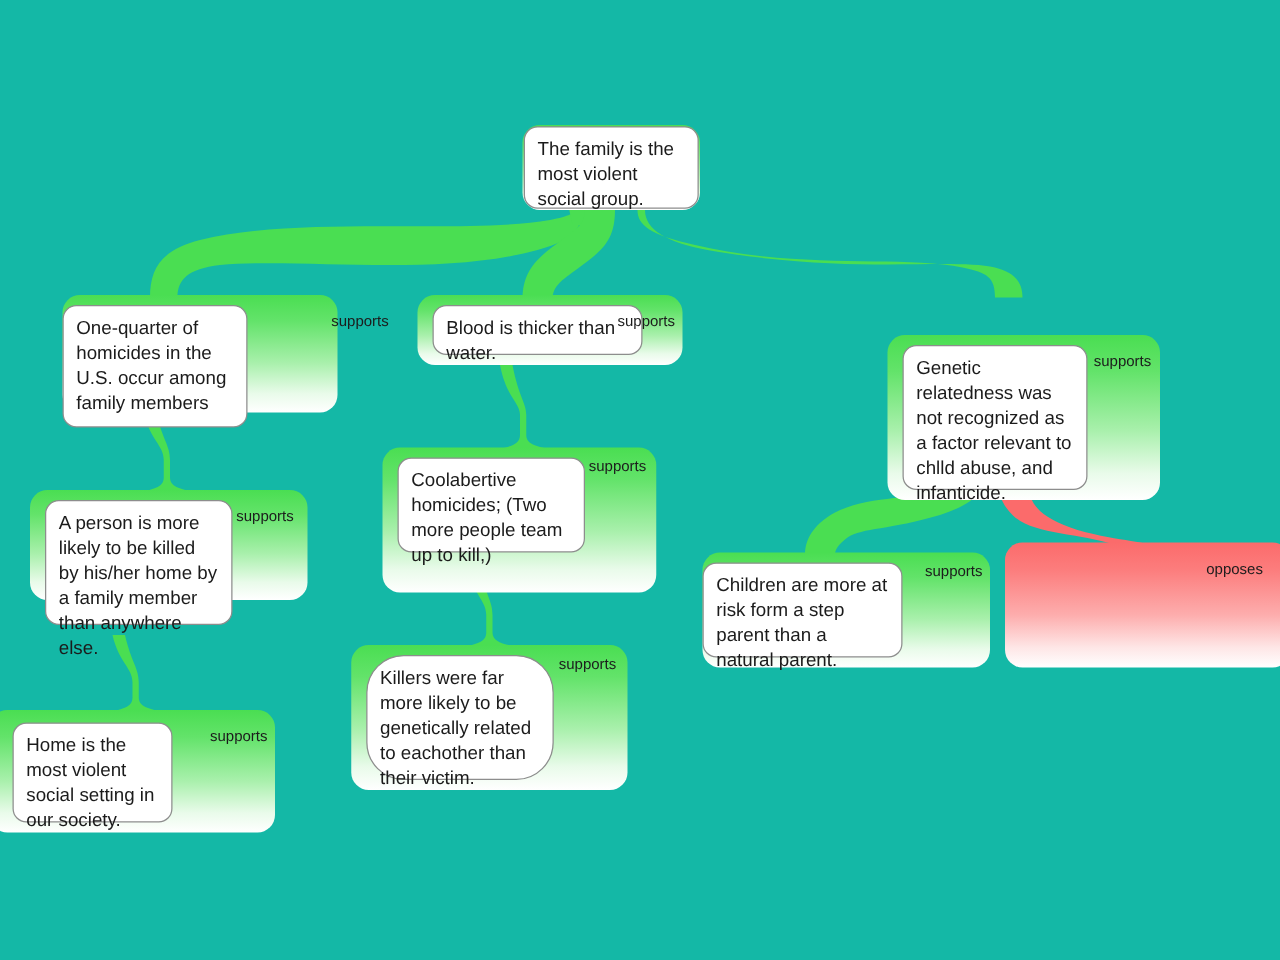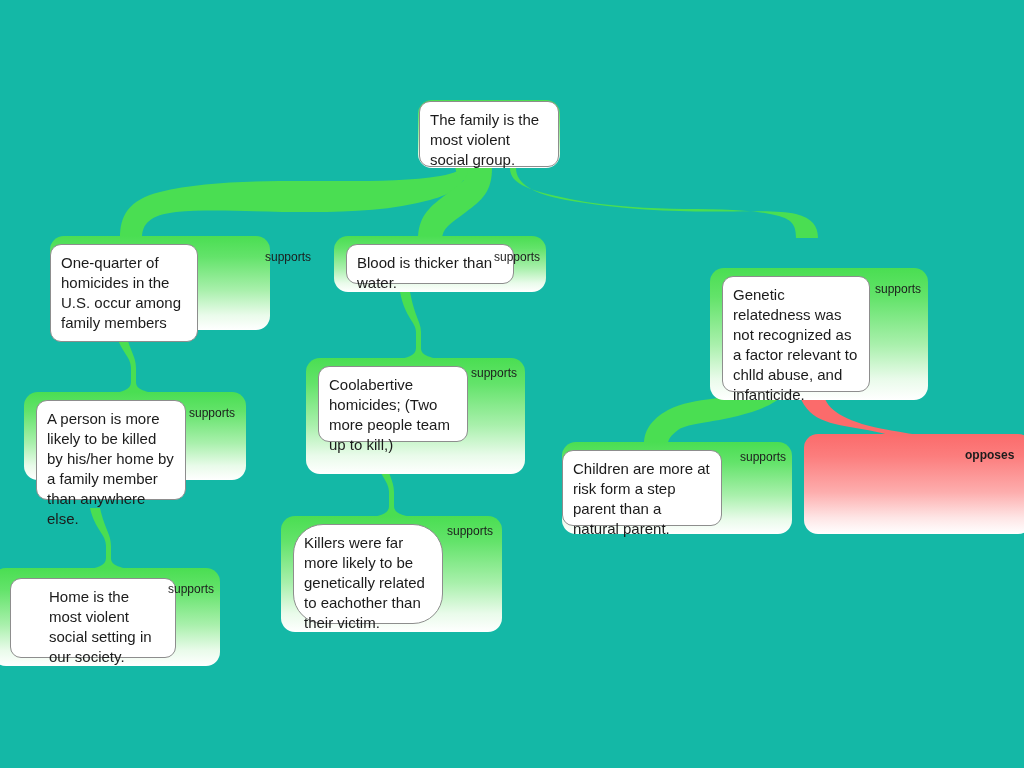--- a/index.html
+++ b/index.html
@@ -102,30 +102,30 @@
   </div>
 
   <div class="card supports" style="left:562px;top:442px;width:230px;height:92px;">
     <div class="inner" style="left:0;top:8px;width:160px;height:76px;justify-content:center;">
       <span>Children are more at risk form a step parent than a natural parent.</span>
     </div>
     <div class="reltag" style="left:178px;top:8px;">supports</div>
   </div>
 
   <div class="card opposes" style="left:804px;top:434px;width:228px;height:100px;">
-    <div class="reltag" style="left:161px;top:14px;font-weight:bold;">opposes</div>
+    <div class="reltag" style="left:161px;top:14px;">opposes</div>
   </div>
 
   <div class="card supports" style="left:281px;top:516px;width:221px;height:116px;">
     <div class="inner" style="left:12px;top:8px;width:150px;height:100px;border-radius:30px;">
       <span>Killers were far more likely to be genetically related to eachother than their victim.</span>
     </div>
     <div class="reltag" style="left:166px;top:8px;">supports</div>
   </div>
 
   <div class="card supports" style="left:-8px;top:568px;width:228px;height:98px;">
-    <div class="inner" style="left:18px;top:10px;width:166px;height:80px;padding-left:28px;">
+    <div class="inner" style="left:18px;top:10px;width:128px;height:80px;">
       <span>Home is the most violent social setting in our society.</span>
     </div>
     <div class="reltag" style="left:176px;top:14px;">supports</div>
   </div>
 
 </div>
 
 </body></html>

